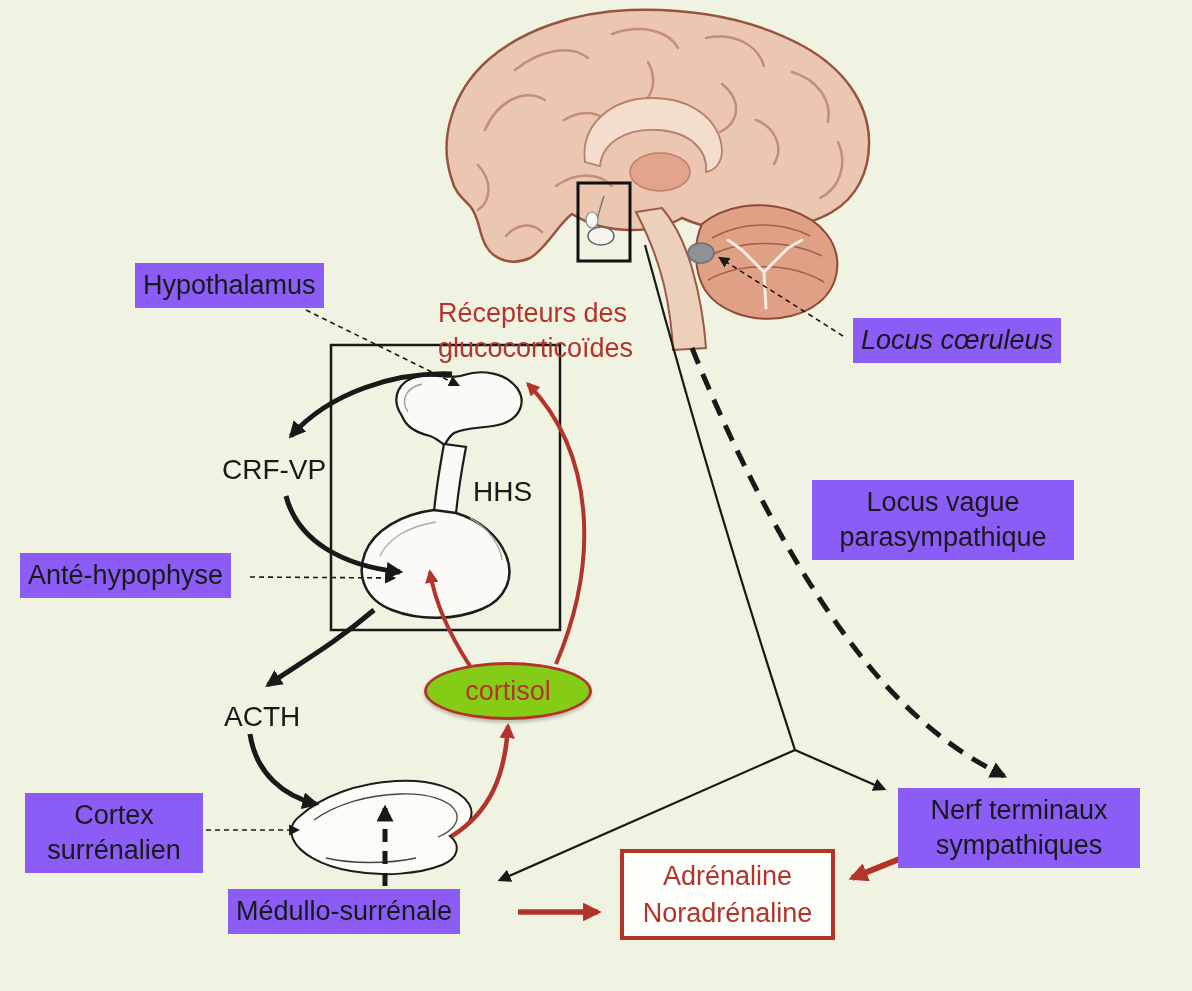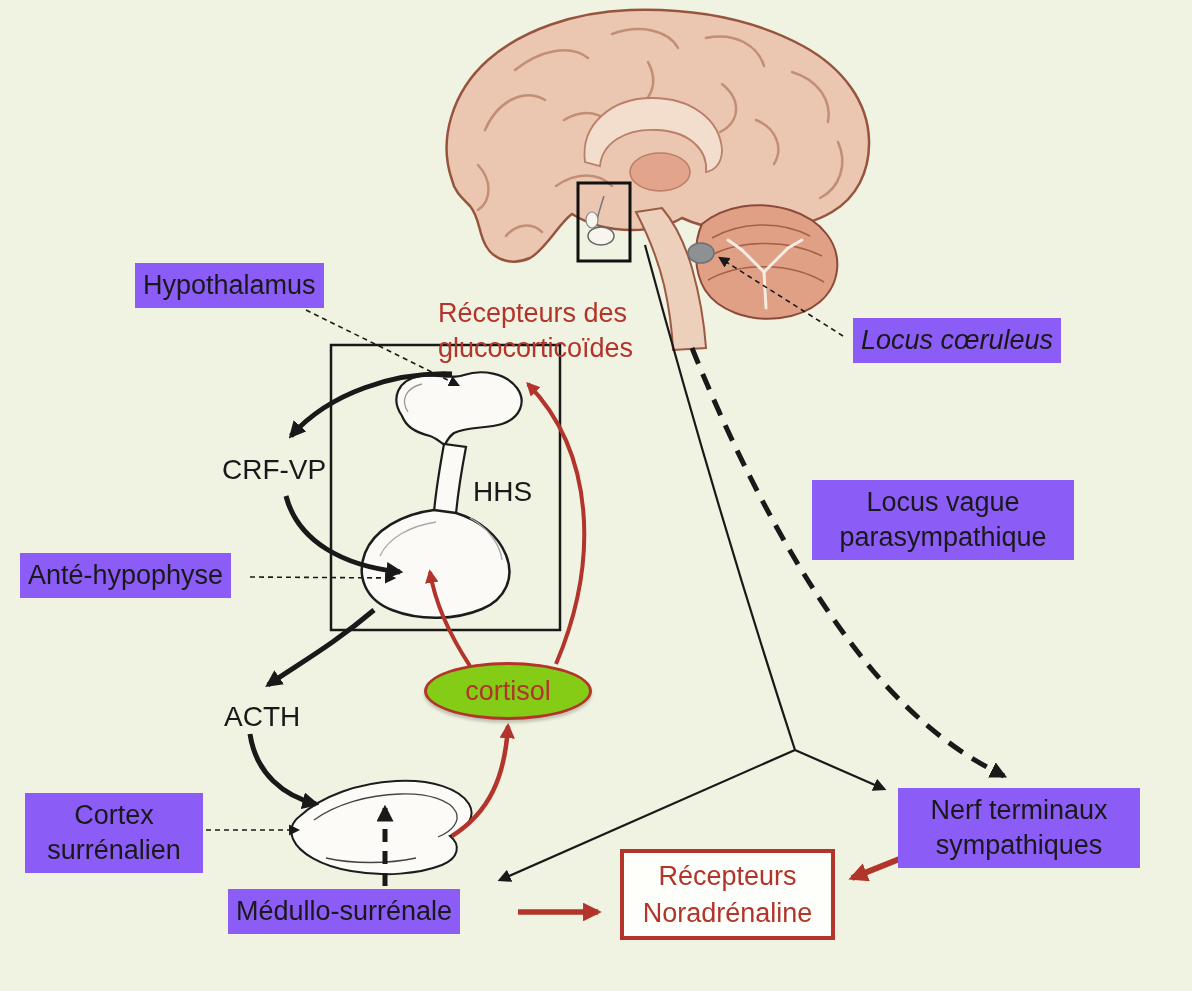--- a/index.html
+++ b/index.html
@@ -202,17 +202,17 @@
     <span>Locus vague</span>
     <span>parasympathique</span>
   </div>
 
   <div class="label yellow two-line" style="left:898px; top:788px; width:242px;">
     <span>Nerf terminaux</span>
     <span>sympathiques</span>
   </div>
 
   <div class="adr-box">
-    <span>Récepteurs</span>
+    <span>Adrénaline</span>
     <span>Noradrénaline</span>
   </div>
 
 </div>
 
 </body></html>

